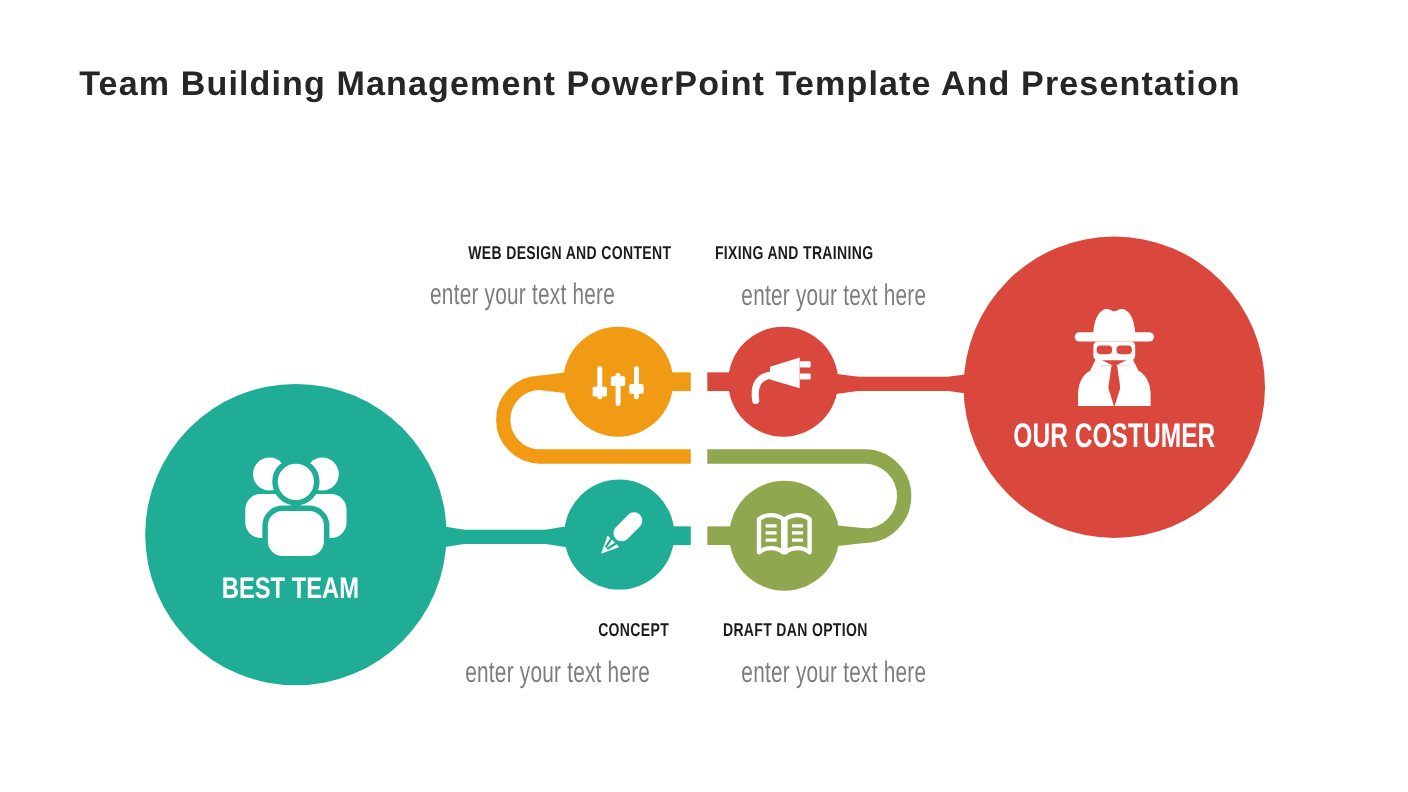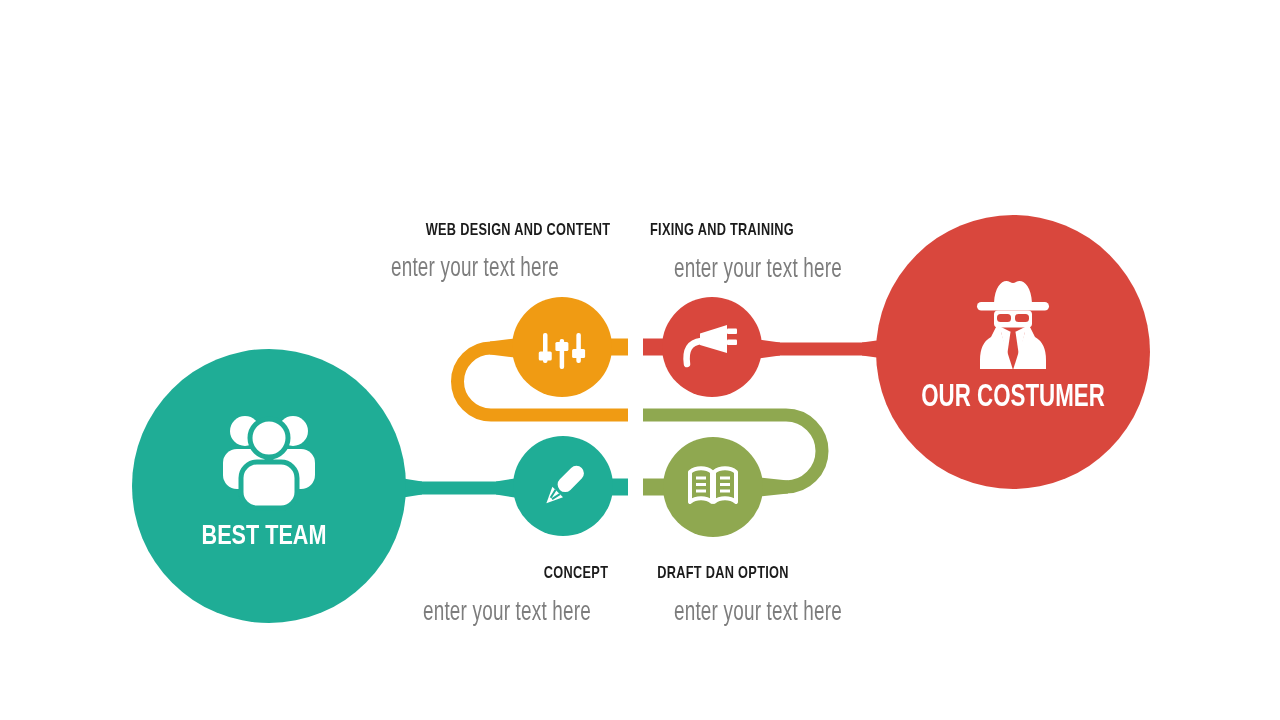--- a/index.html
+++ b/index.html
@@ -15,20 +15,21 @@
                transform:translateX(-50%) scaleX(.70);}
   .node-label{color:#ffffff;font-weight:700;}
   .node-label.small{font-size:27px;transform:translateX(-50%) scaleX(.80);}
   .node-label.big{font-size:31px;transform:translateX(-50%) scaleX(.72);}
 </style>
 </head>
 <body>
 
 <div class="slide">
 
+  <div class="title">Team Building Management PowerPoint Template And Presentation</div>
 
   <svg class="diagram" width="1280" height="720" viewBox="0 0 1280 720">
 
     <g>
       <path d="M402,488 H516" stroke="#1FAD96" stroke-width="13" fill="none"></path>
       <polygon fill="#1FAD96" points="400,478 422,481.5 422,494.5 400,498"></polygon>
       <polygon fill="#1FAD96" points="518,478 496,481.5 496,494.5 518,498"></polygon>
       <rect x="600" y="478.5" width="28" height="17" fill="#1FAD96"></rect>
     </g>
 

